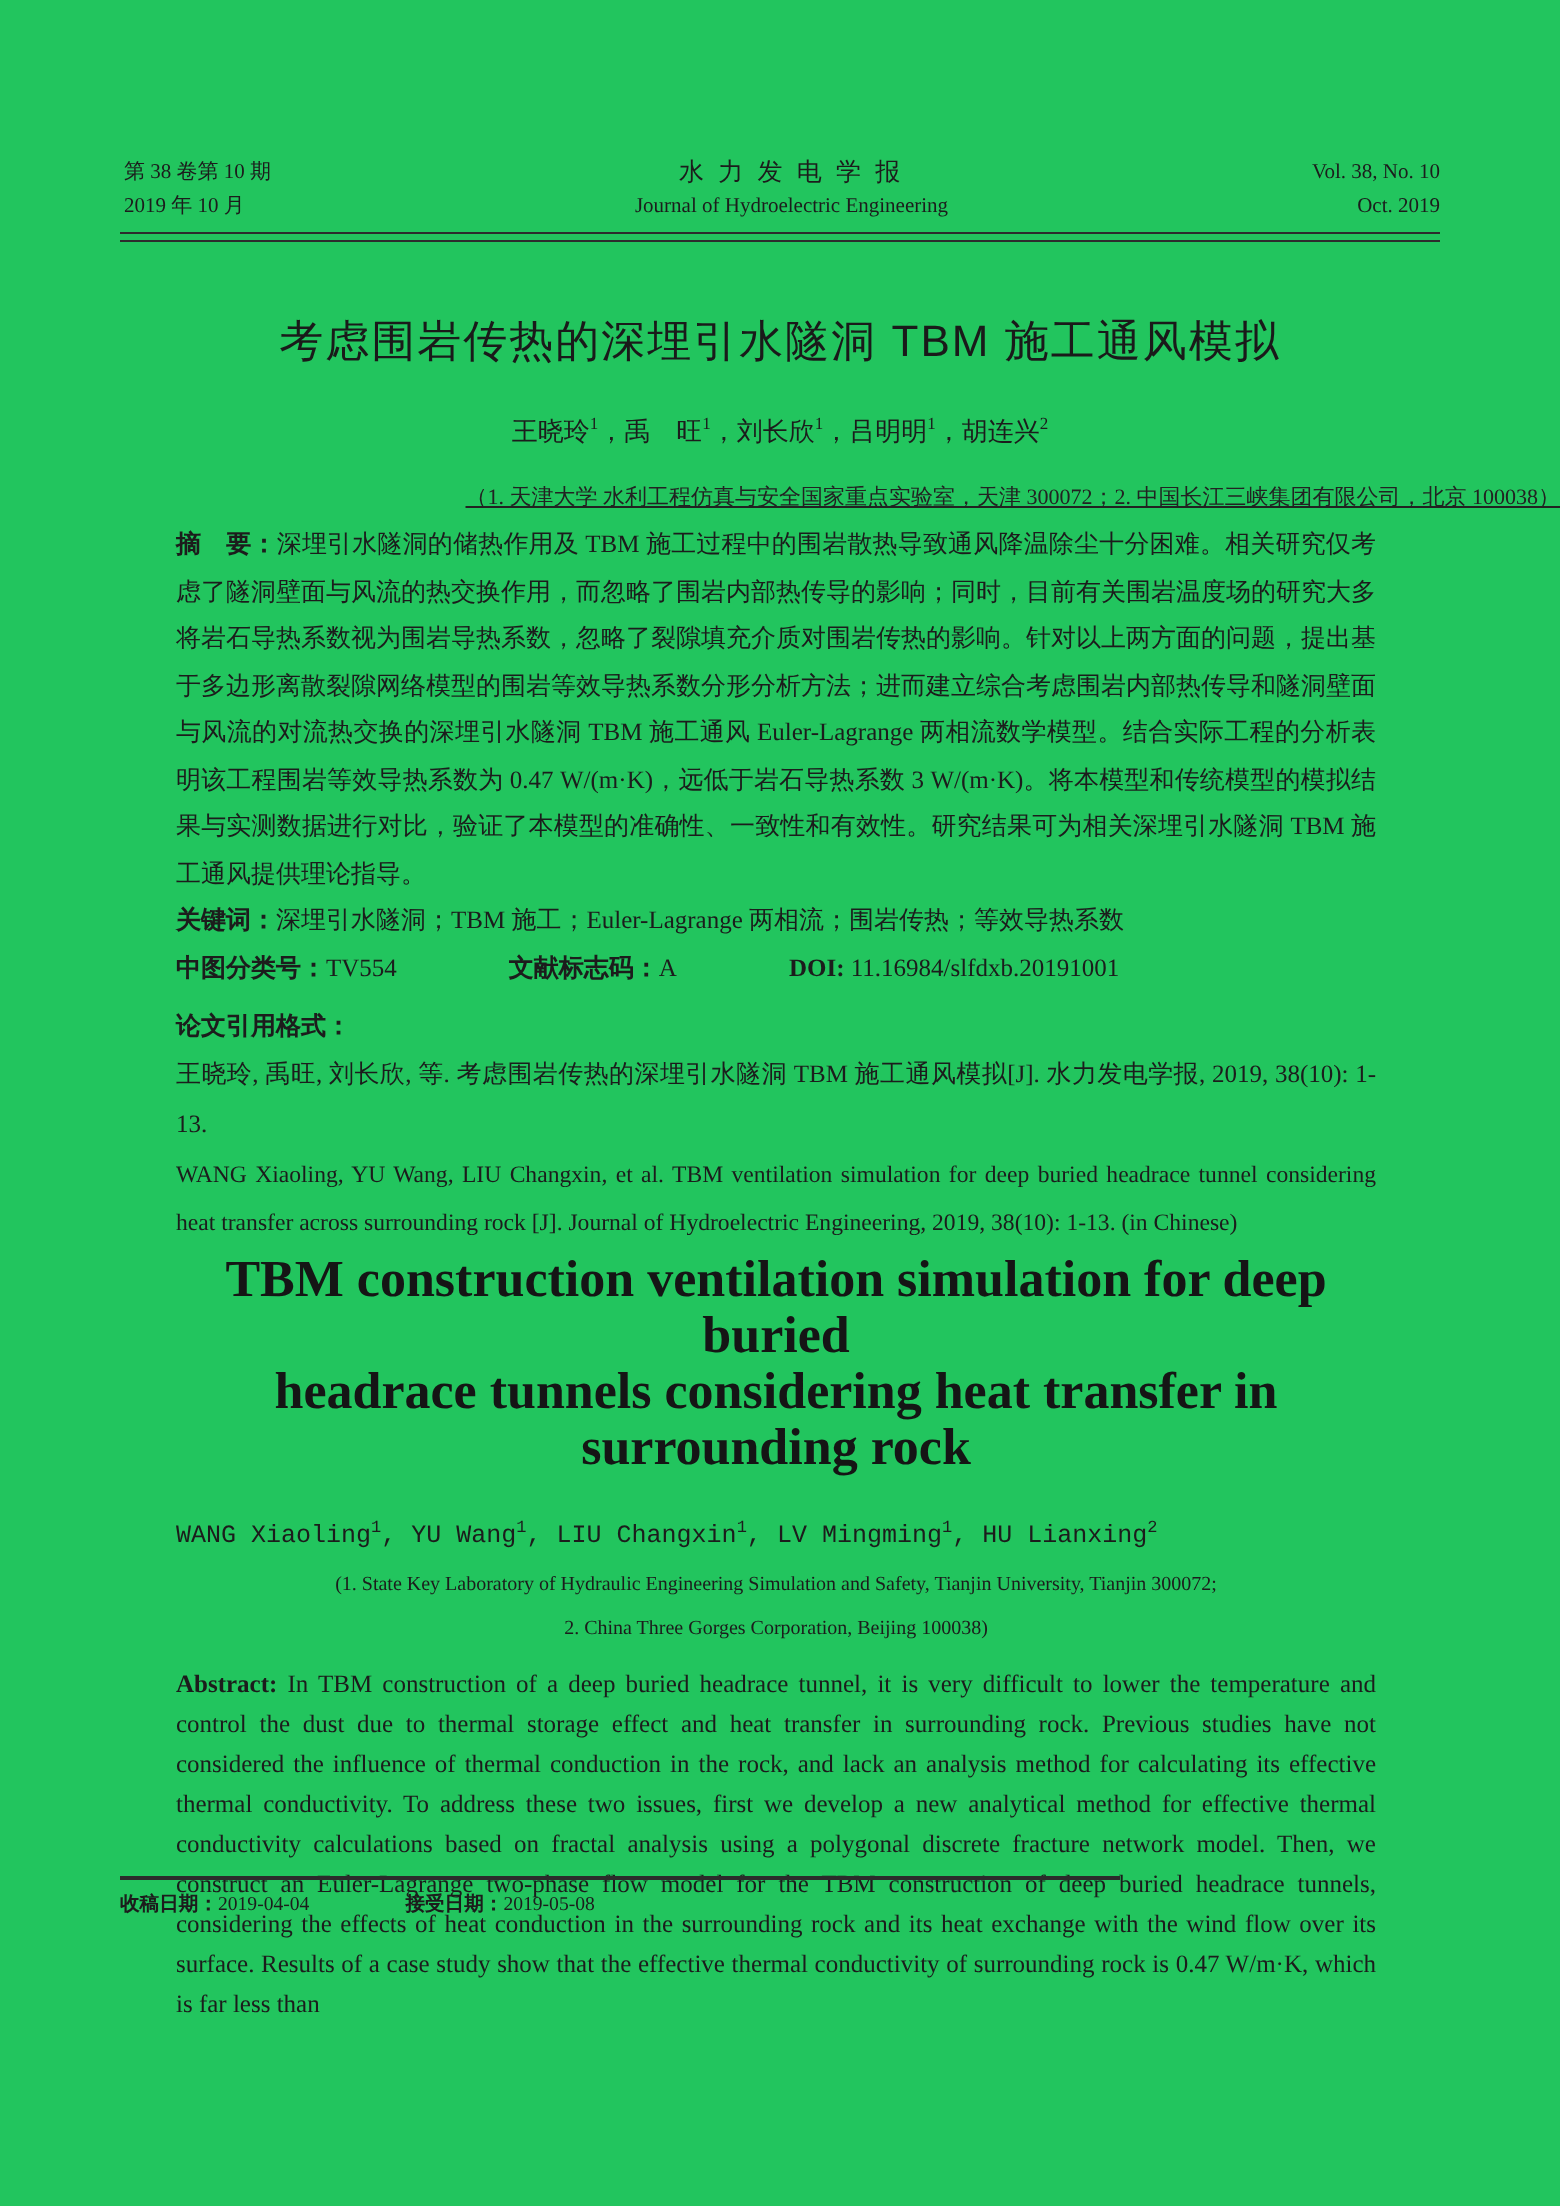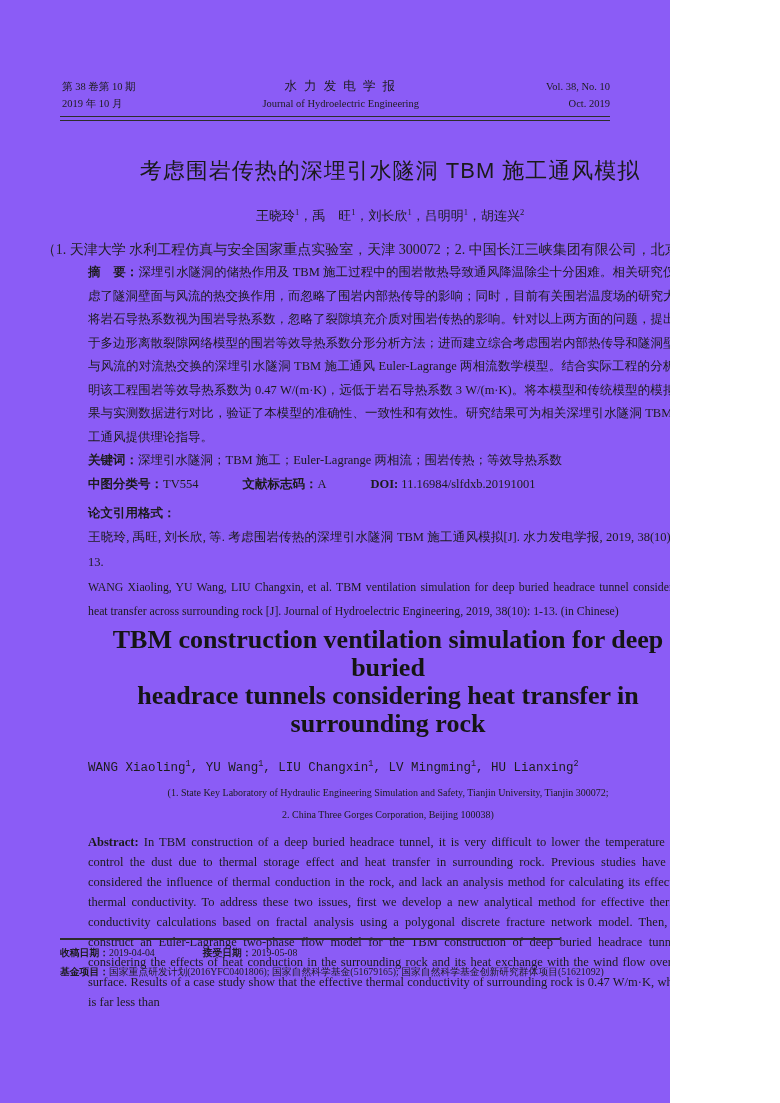--- a/index.html
+++ b/index.html
@@ -1,39 +1,39 @@
 <!DOCTYPE html>
 <html lang="zh"><head>
 <meta charset="utf-8">
 <style>
   html,body{margin:0;padding:0;background:#ffffff;}
   .page{
-    position:relative;width:670px;height:1103px;background:#8b5cf6;
+    position:relative;width:780px;height:1103px;background:#22c55e;
     font-family:"Liberation Serif","DejaVu Serif",serif;
     color:#1c1c1c;overflow:hidden;
   }
   
   .jhdr{position:absolute;top:78px;left:62px;right:60px;display:flex;justify-content:space-between;align-items:flex-start;font-size:10.5px;line-height:17px;}
   .jhdr .c{text-align:center;}
   .jhdr .r{text-align:right;}
   .jhdr .zh-name{font-size:12.5px;letter-spacing:2px;}
   .double-rule{position:absolute;top:116px;left:60px;right:60px;height:3px;border-top:1.5px solid #2d2d2d;border-bottom:1.5px solid #2d2d2d;}
   
   .title-zh{position:absolute;top:156px;left:0;width:780px;margin:0;text-align:center;
     font-family:"Liberation Sans","DejaVu Sans",sans-serif;font-weight:400;font-size:22px;letter-spacing:1px;color:#1a1a1a;}
   .authors-zh{position:absolute;top:207px;left:0;width:780px;text-align:center;font-size:13px;}
   .authors-zh sup,.authors-en sup{font-size:8.5px;}
-  .affil-zh{position:absolute;top:241px;left:0;width:780px;text-align:center;font-size:14px;color:#222;}
+  .affil-zh{position:absolute;top:241px;left:0;width:780px;text-align:right;font-size:11px;color:#222;text-decoration:underline;}
   
   .col{position:absolute;top:261px;left:88px;width:600px;}
   .col p{margin:0;}
   .abs-zh{font-size:12.5px;line-height:23.5px;text-align:justify;}
   .kw,.cls{font-size:12.5px;line-height:23.5px;}
   .zh-b{font-family:"Liberation Sans","DejaVu Sans",sans-serif;font-weight:600;font-style:normal;text-align:right;}
-  .cls-item+.cls-item{margin-left:44px;}
+  .cls-item+.cls-item{margin-left:56px;}
   .citation{margin-top:5px;}
   .cit-head{font-size:12.5px;line-height:24px;}
   .cit-zh{font-size:12.5px;line-height:25px;text-align:justify;}
   .cit-en{font-size:11.8px;line-height:24px;text-align:justify;}
   .title-en{margin:3px 0 0 0;text-align:center;font-size:26px;line-height:28px;font-weight:bold;color:#151515;}
   .authors-en{margin-top:16px;text-align:left;font-size:12.5px;line-height:20px;font-family:Liberation Mono, monospace;}
   .affil-en{margin-top:4px;text-align:center;font-size:10px;line-height:22px;}
   .abs-en{margin-top:6px !important;font-size:12.5px;line-height:20px;text-align:justify;}
   .abs-en b{font-weight:bold;}
   
@@ -96,16 +96,15 @@
       <div>2. China Three Gorges Corporation, Beijing 100038)</div>
     </div>
 
     <p class="abs-en"><b>Abstract:</b><span> In TBM construction of a deep buried headrace tunnel, it is very difficult to lower the temperature and control the dust due to thermal storage effect and heat transfer in surrounding rock. Previous studies have not considered the influence of thermal conduction in the rock, and lack an analysis method for calculating its effective thermal conductivity. To address these two issues, first we develop a new analytical method for effective thermal conductivity calculations based on fractal analysis using a polygonal discrete fracture network model. Then, we construct an Euler-Lagrange two-phase flow model for the TBM construction of deep buried headrace tunnels, considering the effects of heat conduction in the surrounding rock and its heat exchange with the wind flow over its surface. Results of a case study show that the effective thermal conductivity of surrounding rock is 0.47 W/m·K, which is far less than</span></p>
 
   </section>
 
   <div class="foot-rule"></div>
   <div class="jfoot">
     <p><b class="zh-b">收稿日期：</b><span>2019-04-04</span><b class="zh-b gap-l">接受日期：</b><span>2019-05-08</span></p>
-    <p><b class="zh-b">基金项目：</b><span>国家重点研发计划(2016YFC0401806); 国家自然科学基金(51679165); 国家自然科学基金创新研究群体项目(51621092)</span></p>
   </div>
 
 </div>
 
 </body></html>

